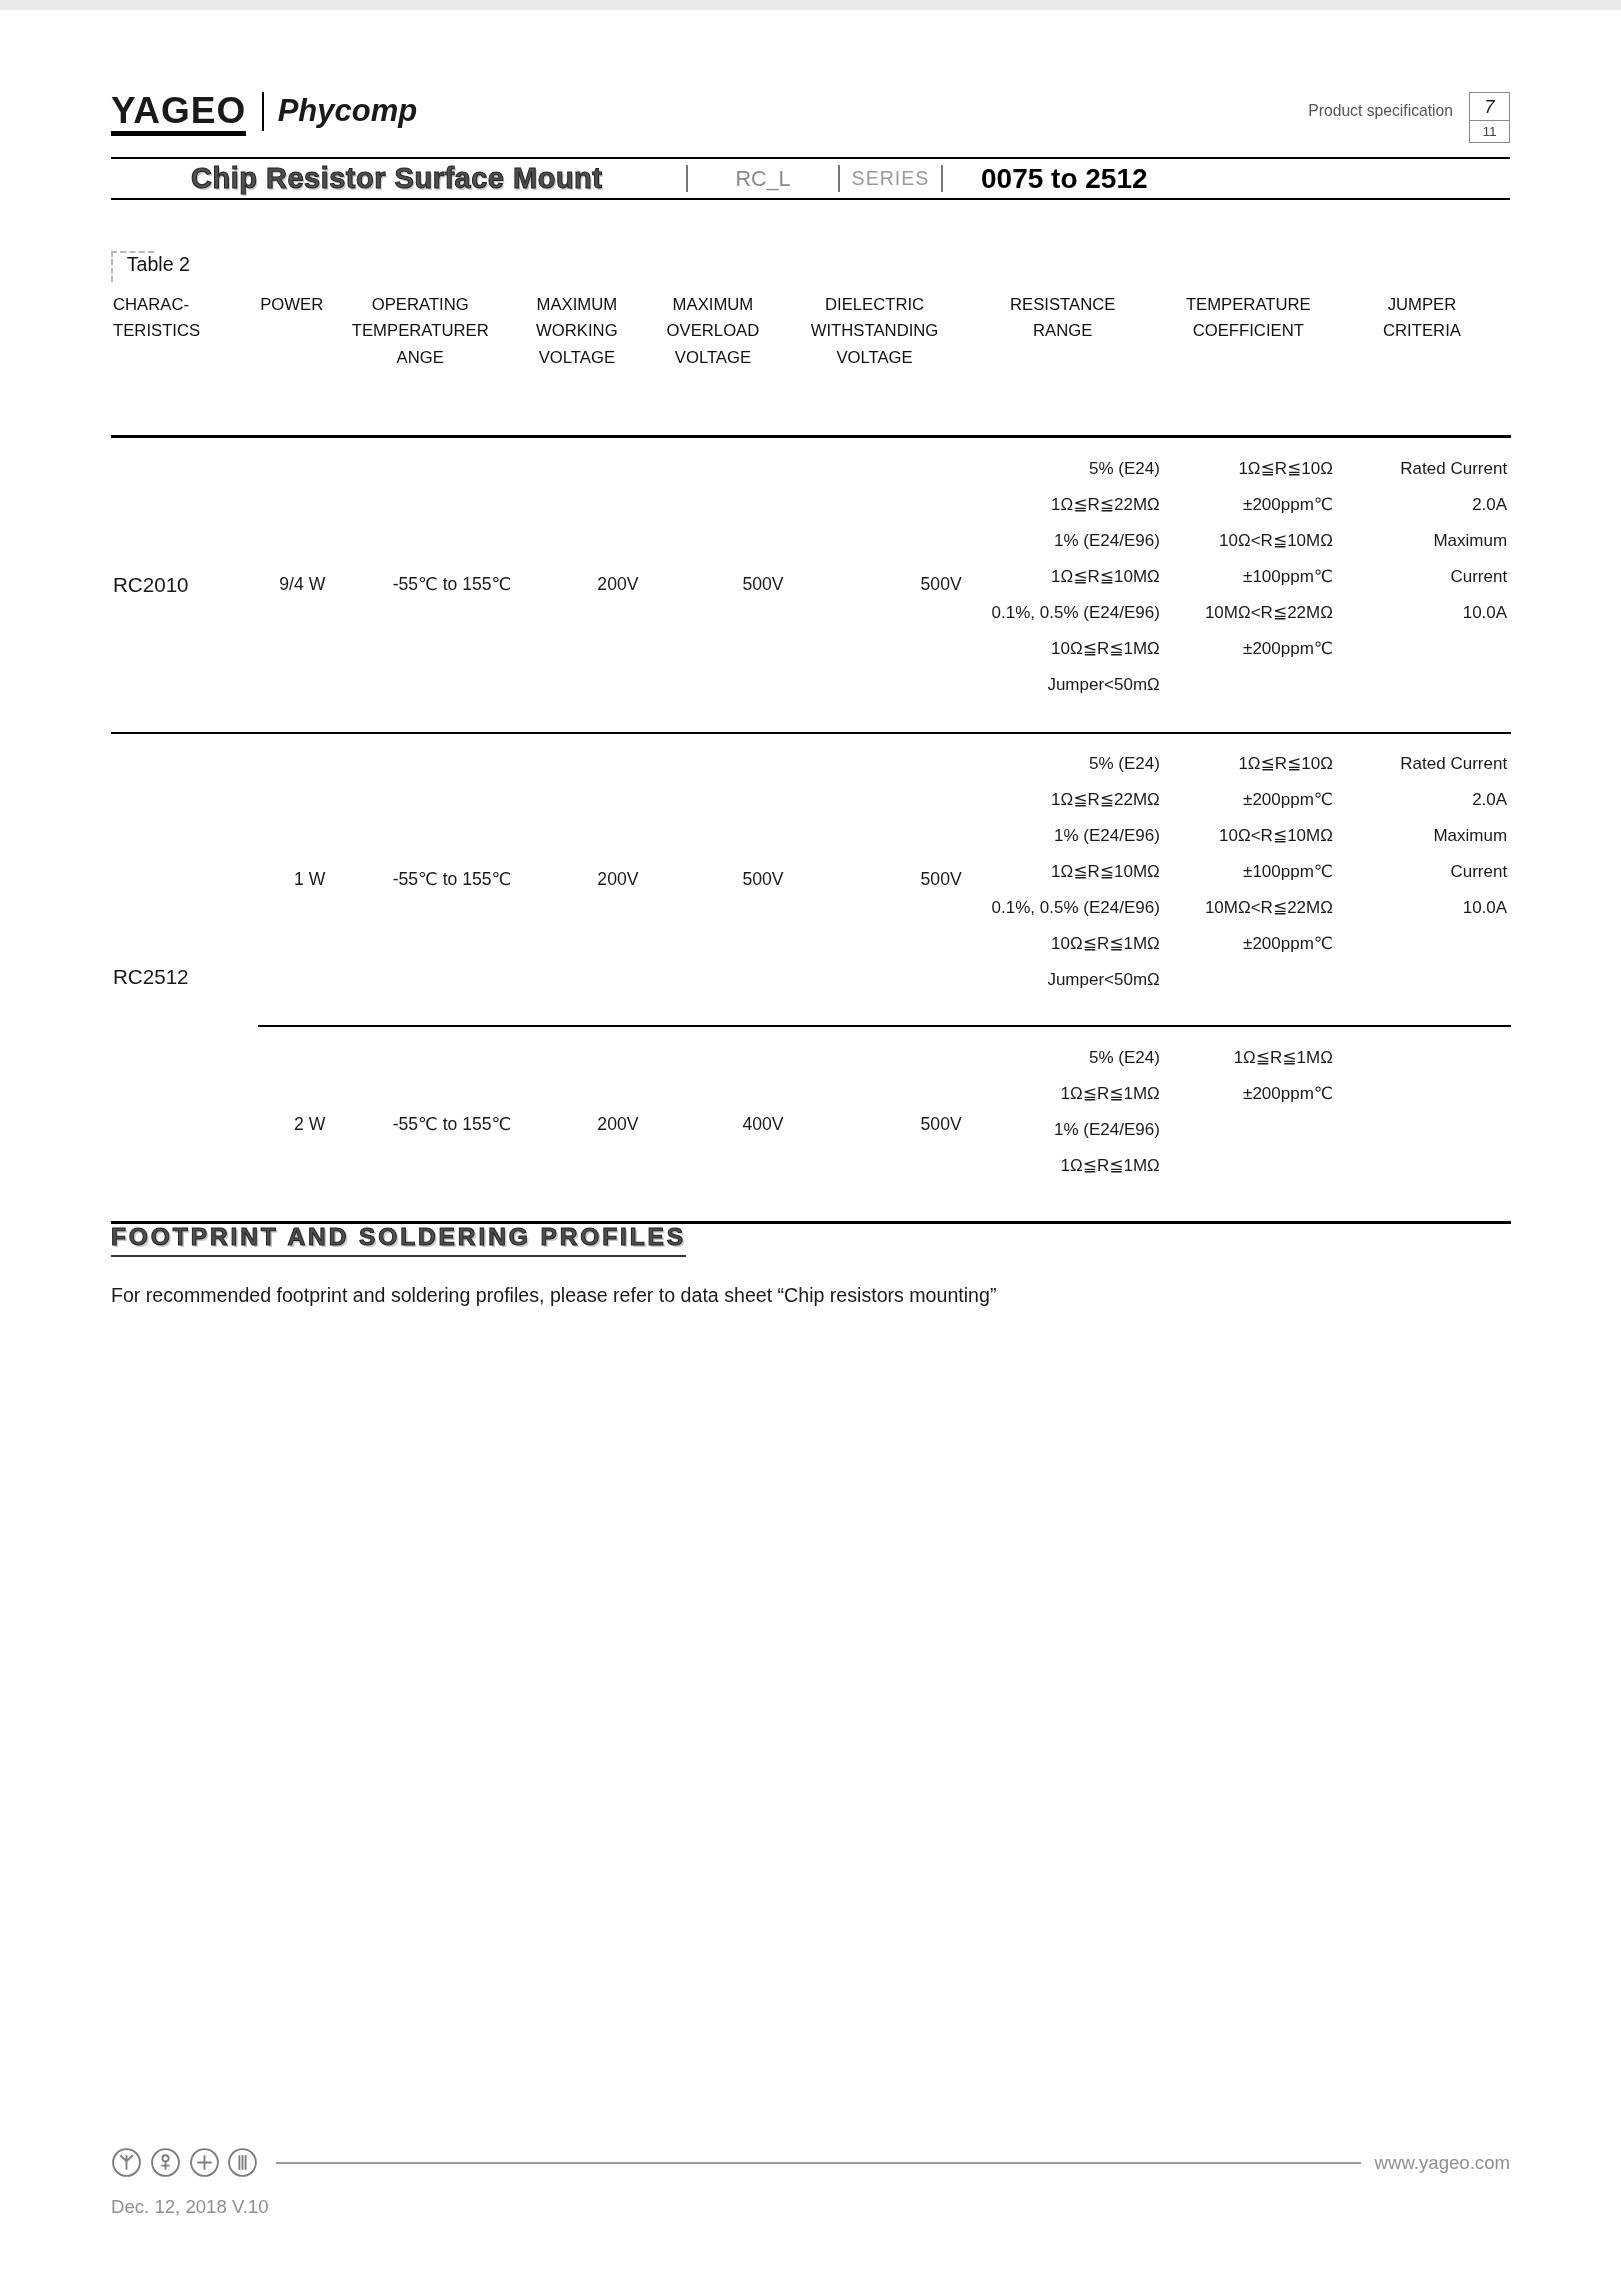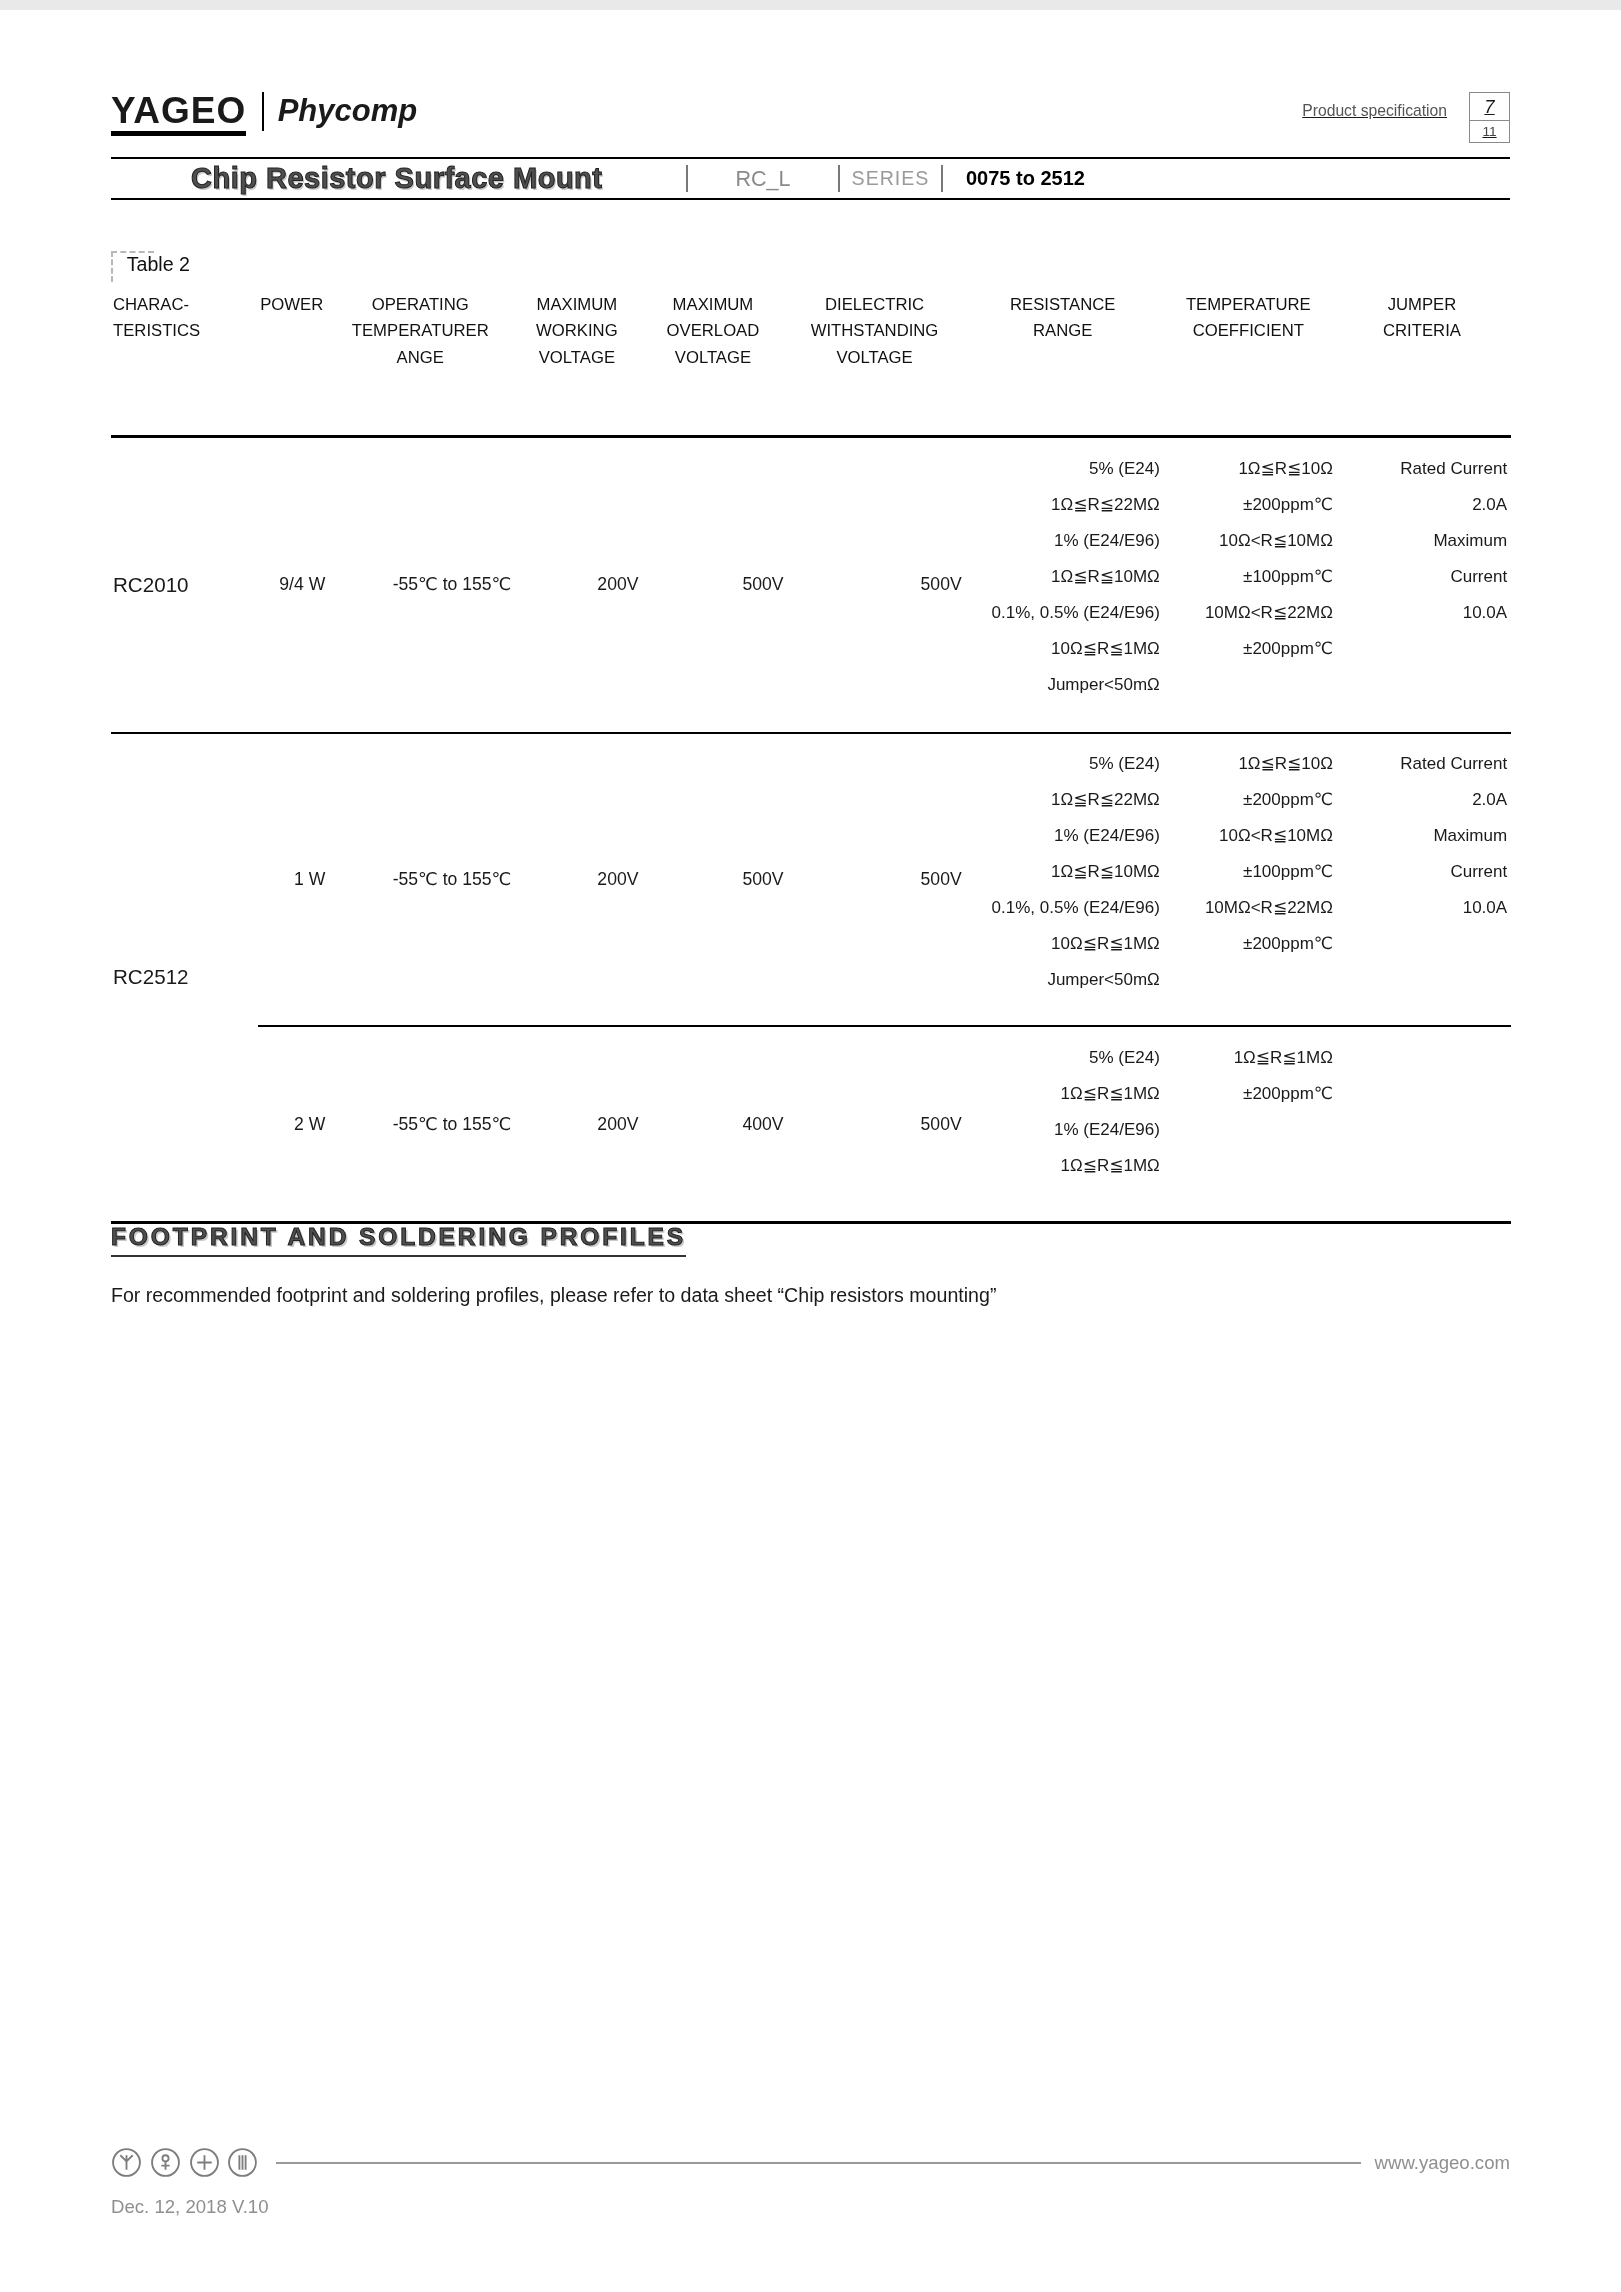--- a/index.html
+++ b/index.html
@@ -15,41 +15,41 @@
   }
 
   
   .logo-row { position: absolute; left: 111px; right: 111px; top: 82px; display: flex; align-items: flex-start; }
   .yageo-text {
     display: inline-block; font-size: 37px; font-weight: 800; letter-spacing: 1px;
     border-bottom: 5.9px solid #000; padding-bottom: 2px; line-height: 1;
   }
   .logo-divider { width: 2px; height: 39px; background: #000; margin: 0 13.7px 0 15.7px; }
   .phycomp { font-size: 31px; font-weight: 700; font-style: italic; line-height: 1.2; }
-  .spec-area { margin-left: auto; display: flex; align-items: flex-start; gap: 22px; text-decoration: underline; }
+  .spec-area { margin-left: auto; display: flex; align-items: flex-start; gap: 16px; }
   .spec-label { font-size: 15.7px; color: #555; margin-top: 9.8px; }
   .page-box { width: 39px; border: 1px solid #8a8a8a; text-align: center; background: #fff; }
   .page-num { font-size: 18.6px; font-style: italic; border-bottom: 1px solid #8a8a8a; padding: 2.9px 0 2px; }
   .page-total { font-size: 13.7px; color: #444; padding: 2.9px 0; }
 
   
   .title-band {
     position: absolute; left: 111px; right: 111px; top: 147px; height: 39px;
     border-top: 2px solid #000; border-bottom: 2px solid #000;
     display: flex; align-items: center;
   }
   .seg-title { width: 575px; box-sizing: border-box; padding-left: 80px; white-space: nowrap; }
   .doc-title {
     font-size: 29px; font-weight: 800; letter-spacing: 0.5px; color: #4f4f4f;
     -webkit-text-stroke: 1px #222; text-shadow: 1.5px 1.5px 0 #c9c9c9;
   }
   .band-sep { width: 2px; height: 27.4px; background: #787878; }
   .seg-code { width: 150px; text-align: center; color: #8a8a8a; font-size: 21.6px; }
   .seg-series { width: 101px; text-align: center; color: #9a9a9a; font-size: 19.6px; letter-spacing: 1px; }
-  .seg-range { padding-left: 23px; font-size: 20px; font-weight: 700; color: #000; }
+  .seg-range { padding-left: 38px; font-size: 28px; font-weight: 700; color: #000; }
 
   
   .table-area { position: absolute; left: 111px; top: 235px; width: 1400px; }
   .caption-row { position: relative; height: 43px; }
   .anchor-mark { position: absolute; left: 0; top: 5.9px; width: 41px; height: 29px;
                  border-top: 2px dashed #b8b8b8; border-left: 2px dashed #b8b8b8; }
   .table-caption { position: absolute; left: 15.7px; top: 7.8px; font-size: 19.6px; color: #111; }
 
   .dtable { border-collapse: collapse; table-layout: fixed; width: 1400px; }
   .dtable th {

